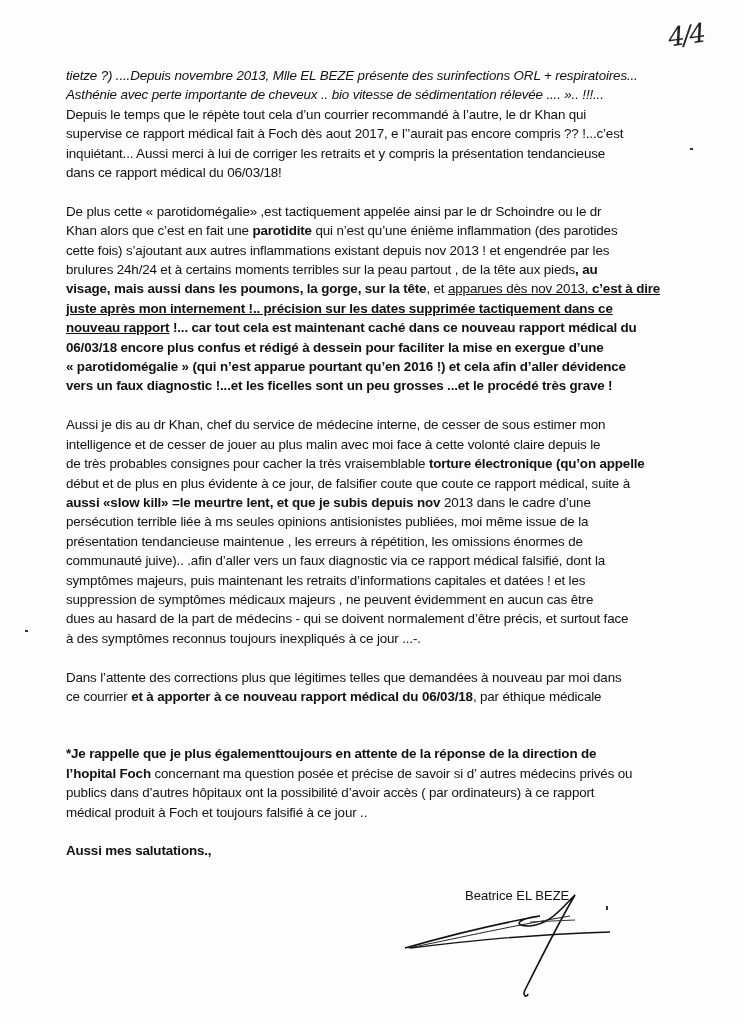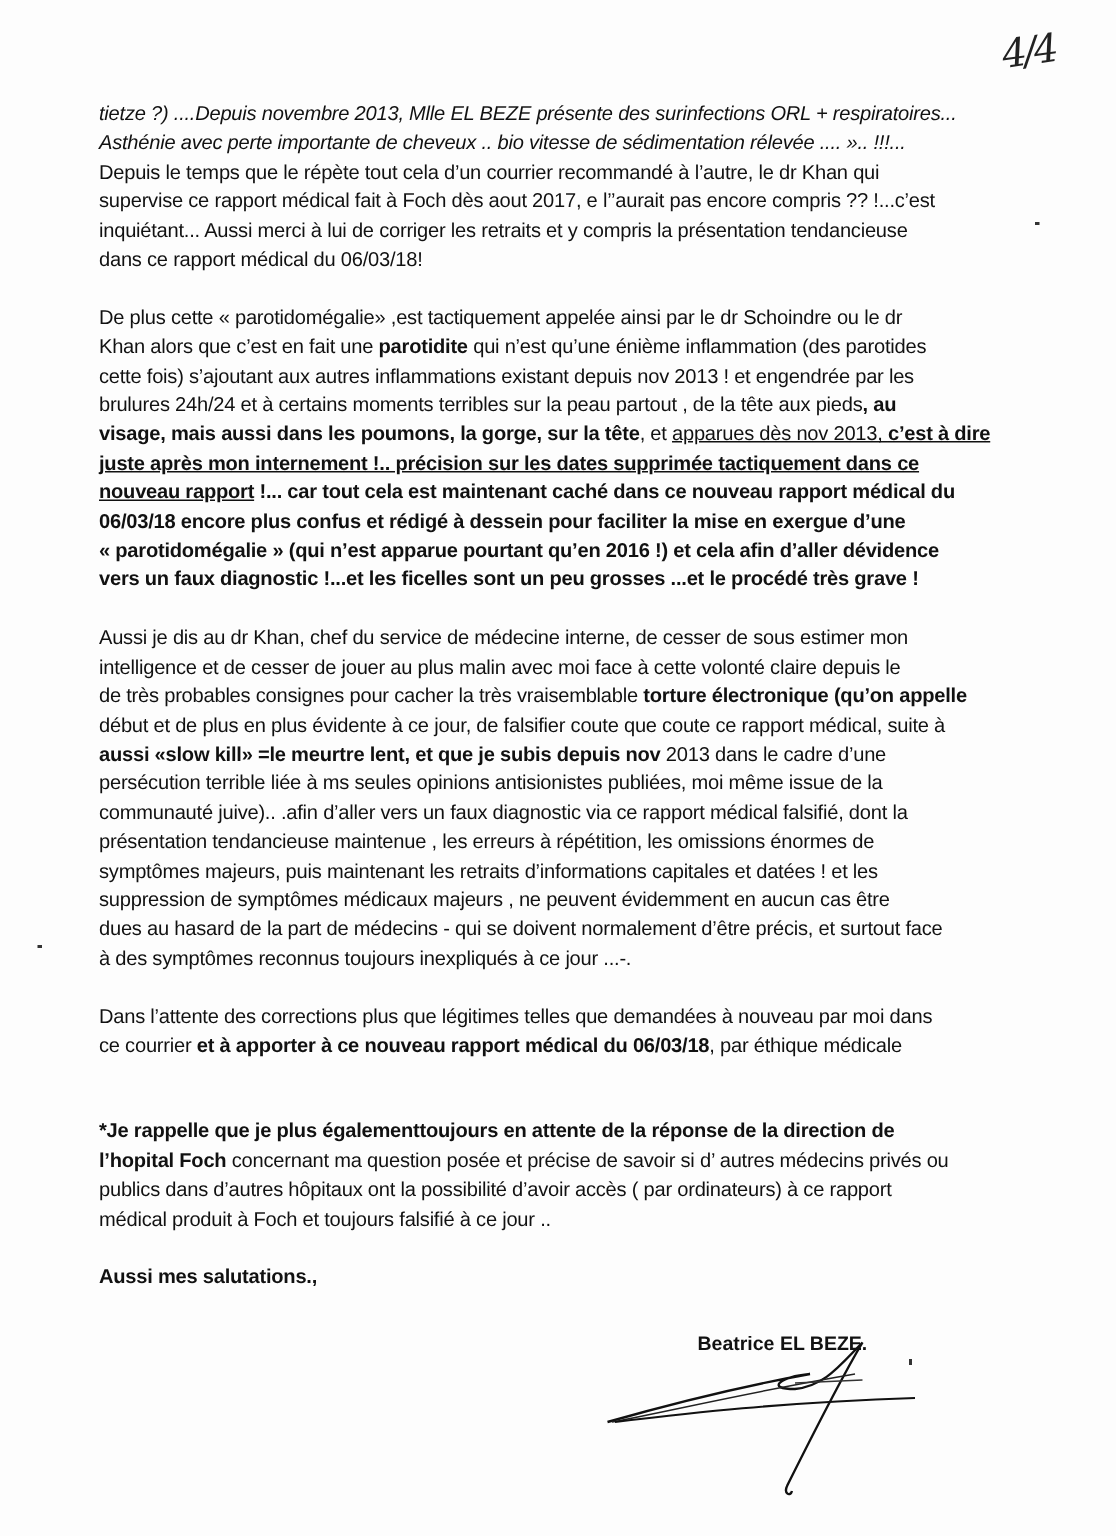--- a/index.html
+++ b/index.html
@@ -16,21 +16,21 @@
     font-size:13.4px; line-height:19.4px; letter-spacing:-0.15px;
   }
   .doc p { margin:0; }
   .gap { height:19.4px; }
   .gap2 { height:38px; }
   .line { white-space:nowrap; display:block; }
   b { font-weight:bold; }
   u { text-decoration:underline; }
   .bi { font-weight:normal; font-style:italic; }
   .sig-name {
-    position:absolute; left:424px; top:888px; font-size:13px; font-weight:bold;padding-left:41px;
+    position:absolute; left:424px; top:888px; font-size:13px; font-weight:normal;padding-left:41px;
   }
   .sig { position:absolute; left:400px; top:890px; width:290px; height:110px; }
   .speck { position:absolute; width:3px; height:2px; background:#333; }
 </style>
 </head>
 <body>
 
 <div class="page-num">4/4</div>
 
 <div class="doc">
@@ -56,22 +56,22 @@
     <span class="line"><b>vers un faux diagnostic !...et les ficelles sont un peu grosses ...et le procédé très grave !</b></span>
   </p>
   <div class="gap"></div>
   <p>
     <span class="line"> Aussi je dis au dr Khan, chef du service de médecine interne, de cesser de sous estimer mon</span>
     <span class="line">intelligence et de cesser de jouer au plus malin avec moi  face à cette volonté claire depuis le</span>
     <span class="line"><span>de très probables consignes pour cacher la très vraisemblable </span><b>torture électronique (qu’on appelle</b></span>
     <span class="line">début et de plus en plus évidente à ce jour, de falsifier coute que coute ce rapport médical, suite à</span>
     <span class="line"><b>aussi «slow kill» =le meurtre lent, et que je subis depuis nov</b><span> 2013  dans le cadre d’une</span></span>
     <span class="line">persécution terrible liée à ms seules opinions antisionistes publiées, moi même issue de la</span>
+    <span class="line">présentation tendancieuse maintenue , les erreurs à répétition, les omissions énormes de</span>
     <span class="line">communauté juive).. .afin d’aller vers un faux diagnostic via ce rapport médical falsifié, dont la</span>
-    <span class="line">présentation tendancieuse maintenue , les erreurs à répétition, les omissions énormes de</span>
     <span class="line">symptômes majeurs, puis maintenant les retraits d’informations capitales et datées ! et les</span>
     <span class="line">suppression  de symptômes  médicaux majeurs ,   ne peuvent évidemment  en aucun cas  être</span>
     <span class="line">dues au hasard de la part de médecins - qui se doivent normalement d’être précis,  et surtout  face</span>
     <span class="line">à des symptômes reconnus toujours inexpliqués à ce jour ...-.</span>
   </p>
   <div class="gap"></div>
   <p>
     <span class="line"> Dans l’attente des corrections plus que légitimes telles que demandées à nouveau par moi dans</span>
     <span class="line"><span>ce courrier </span><b>et à apporter à ce nouveau rapport médical du 06/03/18</b><span>,  par éthique médicale</span></span>
   </p>

